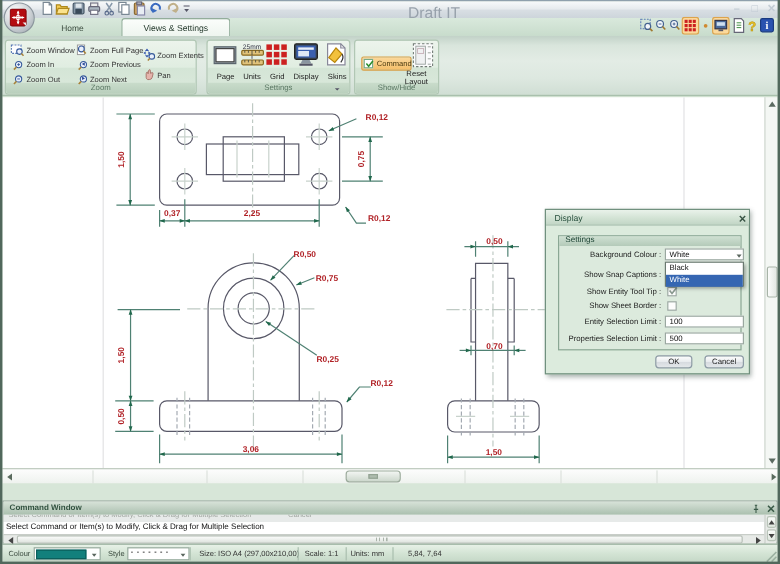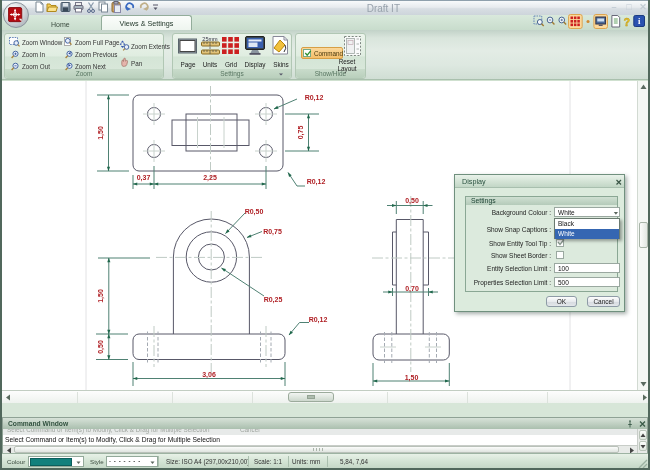--- a/index.html
+++ b/index.html
@@ -1,21 +1,21 @@
 <!DOCTYPE html>
 <html><head>
 <meta charset="utf-8">
 <style>
 *{margin:0;padding:0;box-sizing:border-box;}
 html,body{width:650px;height:470px;overflow:hidden;}
 body{font-family:"Liberation Sans",sans-serif;background:#cfe0cf;position:relative;}
 .abs{position:absolute;}
 #frame{position:absolute;left:0;top:0;width:650px;height:470px;pointer-events:none;z-index:99;border-left:2px solid #51685c;border-right:2px solid #51685c;border-bottom:2px solid #51685c;}
 #titlebar{position:absolute;left:0;top:0;width:650px;height:15px;background:linear-gradient(180deg,#f8fafb 0%,#e7ebee 45%,#d8dee3 55%,#cdd5db 100%);border-top:1px solid #8fa0ac;}
-#titletext{position:absolute;left:340px;top:3px;width:60px;text-align:right;font-size:10px;color:#98a2ac;}
+#titletext{position:absolute;left:340px;top:3px;width:60px;text-align:left;font-size:13px;color:#98a2ac;}
 #tabrow{position:absolute;left:2px;top:15px;width:646px;height:15px;background:linear-gradient(180deg,#d9e9dc,#c8dccc);}
 .tab{position:absolute;font-size:7px;color:#44554a;}
 #activetab{position:absolute;left:101px;top:15px;width:91px;height:15px;background:linear-gradient(180deg,#fbfdfb,#eef5ef);border:1px solid #93ad9b;border-bottom:none;border-radius:3px 3px 0 0;text-align:center;font-size:7.2px;color:#23382b;line-height:15px;}
 #ribbon{position:absolute;left:2px;top:30px;width:646px;height:50px;background:linear-gradient(180deg,#c2d2c8 0%,#d9e5dc 16%,#e3ece5 42%,#dde8e0 72%,#d0ded4 100%);border-bottom:1px solid #a9c0ad;}
 .rgroup{position:absolute;top:3px;height:46px;border:1px solid #b1c7b4;border-radius:3px;background:linear-gradient(180deg,#ecf4ec 0%,#e0ede1 50%,#d4e5d6 52%,#dbe9dc 100%);}
 .rglabel{position:absolute;left:0px;bottom:0px;width:100%;height:9px;background:linear-gradient(180deg,#c9dccb,#b9cfbc);color:#5a7763;font-size:6.5px;text-align:center;line-height:9px;border-radius:0 0 3px 3px;}
 .sbtn{position:absolute;font-size:6.3px;color:#333;white-space:nowrap;}
 .biglabel{position:absolute;font-size:6.4px;color:#222;text-align:center;white-space:nowrap;}
 #canvas{position:absolute;left:2px;top:81px;width:635px;height:309px;background:#fff;overflow:hidden;}
 #vscroll{position:absolute;left:637px;top:81px;width:11px;height:309px;background:#f4f7f4;border-left:1px solid #d2dad2;}

